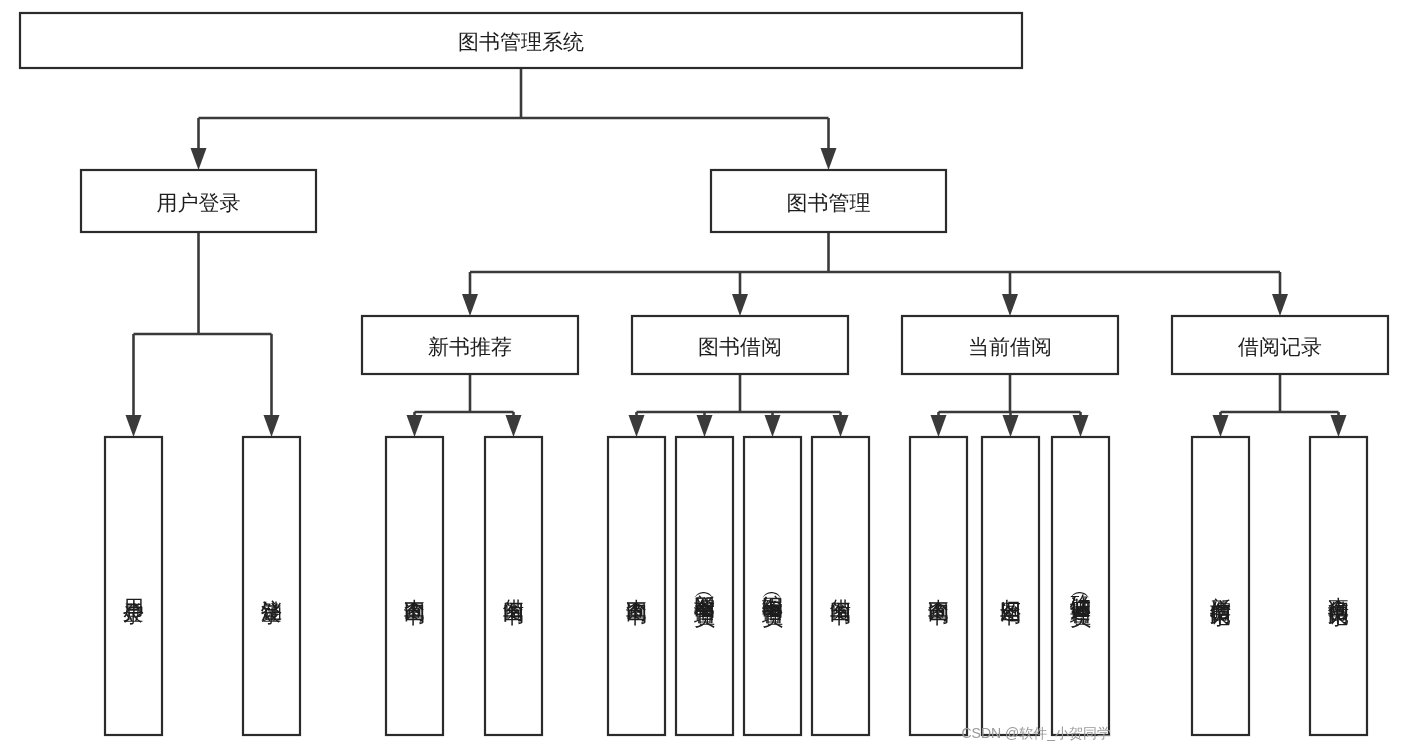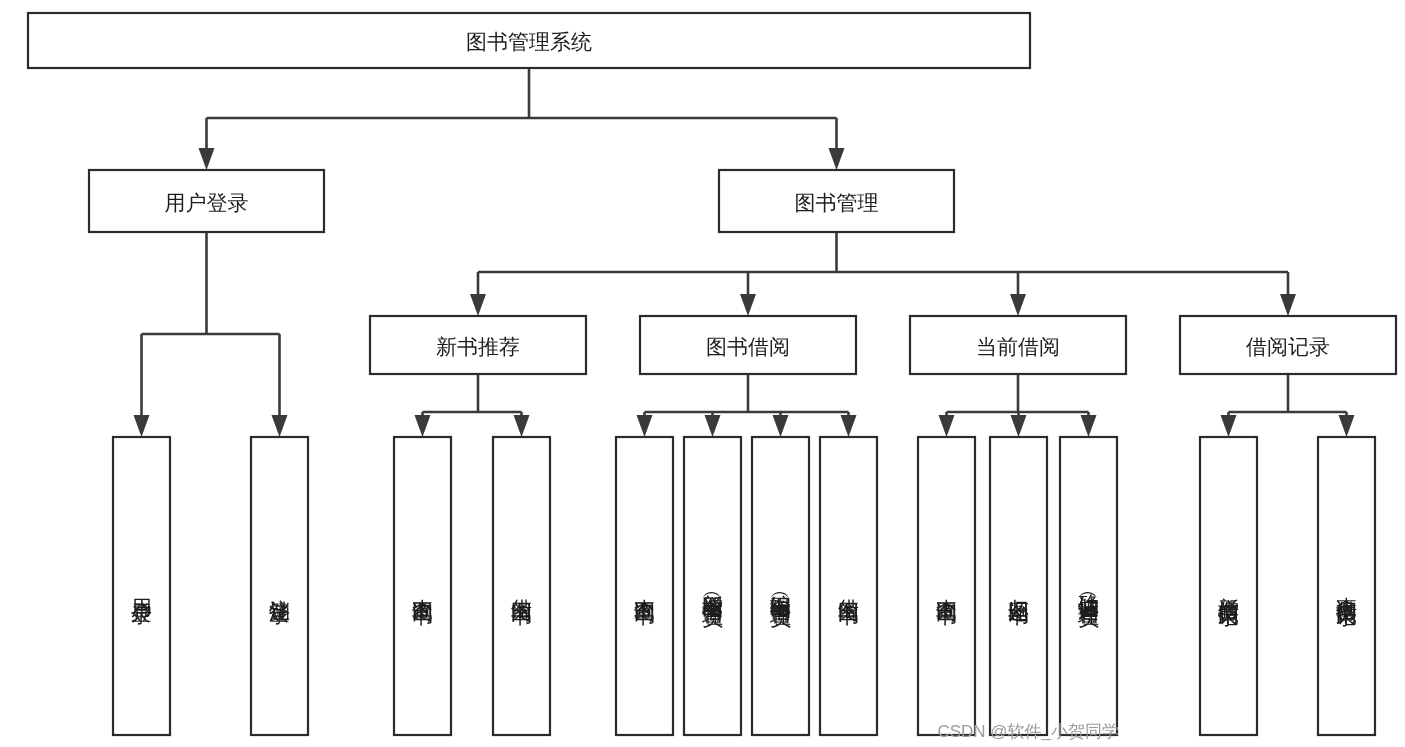--- a/index.html
+++ b/index.html
@@ -9,21 +9,21 @@
   }
   body {
     width: 1405px;
     height: 747px;
     font-family: "Liberation Sans", "DejaVu Sans", sans-serif;
     overflow: hidden;
     position: relative;
   }
   #diagram-root {
     position: absolute;
-    left: 8px;
+    left: 0;
     top: 0;
     width: 1121px;
     height: 747px;
   }
   svg.flow {
     display: block;
     width: 1405px;
     height: 747px;
   }
   .node-rect {
@@ -55,21 +55,21 @@
     writing-mode: vertical-rl;
     text-orientation: upright;
     text-anchor: middle;
     letter-spacing: 2px;
   }
   .watermark {
     position: absolute;
     right: 10px;
     bottom: 4px;
     font-family: "Liberation Sans", "DejaVu Sans", sans-serif;
-    font-size: 17px;
+    font-size: 14px;
     color: #9a9a9a;
     white-space: nowrap;
     pointer-events: none;
   }
 </style>
 </head>
 <body>
 
 <div id="diagram-root">
   <svg class="flow" viewBox="0 0 1405 747" xmlns="http://www.w3.org/2000/svg">

